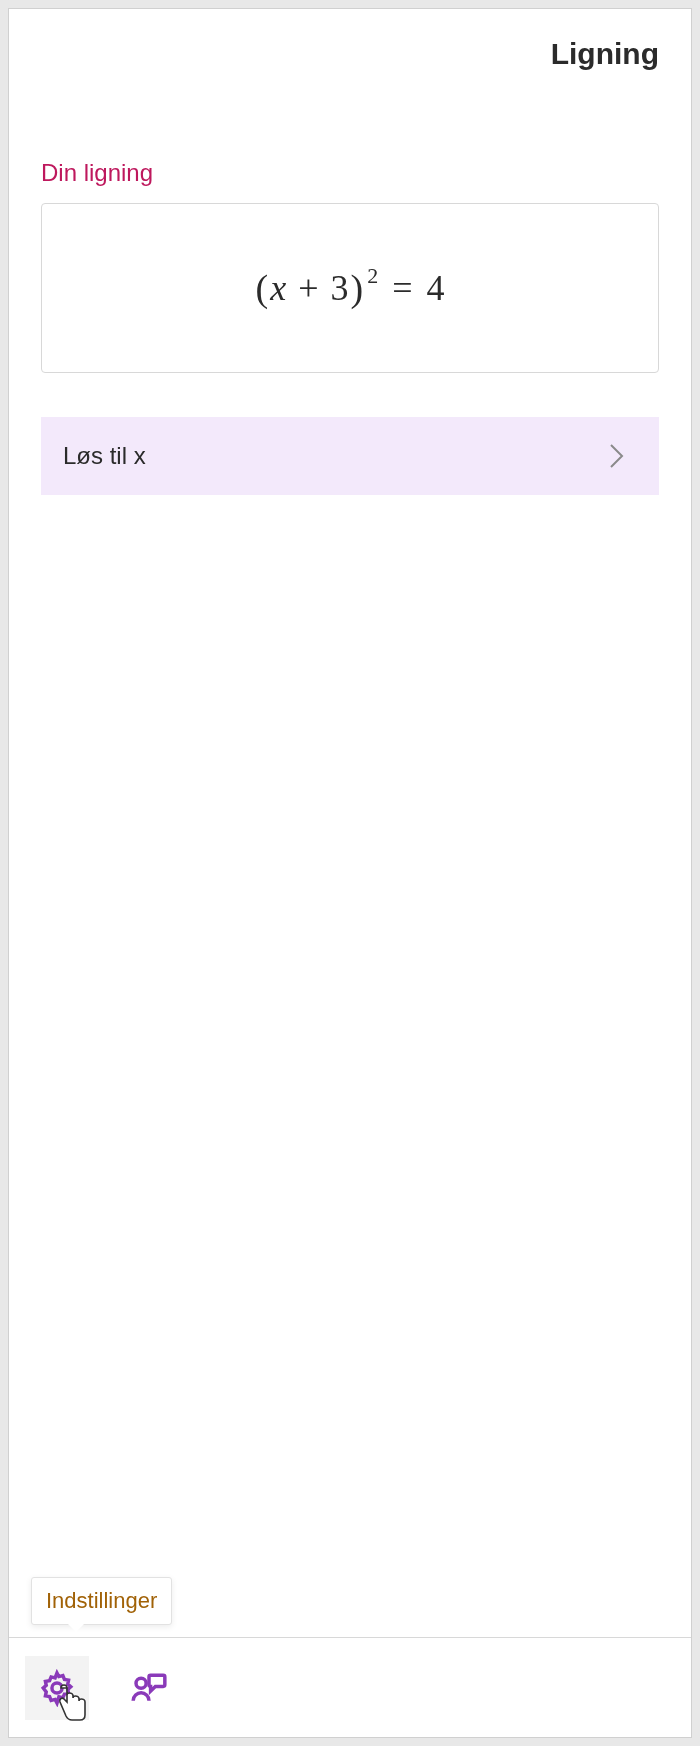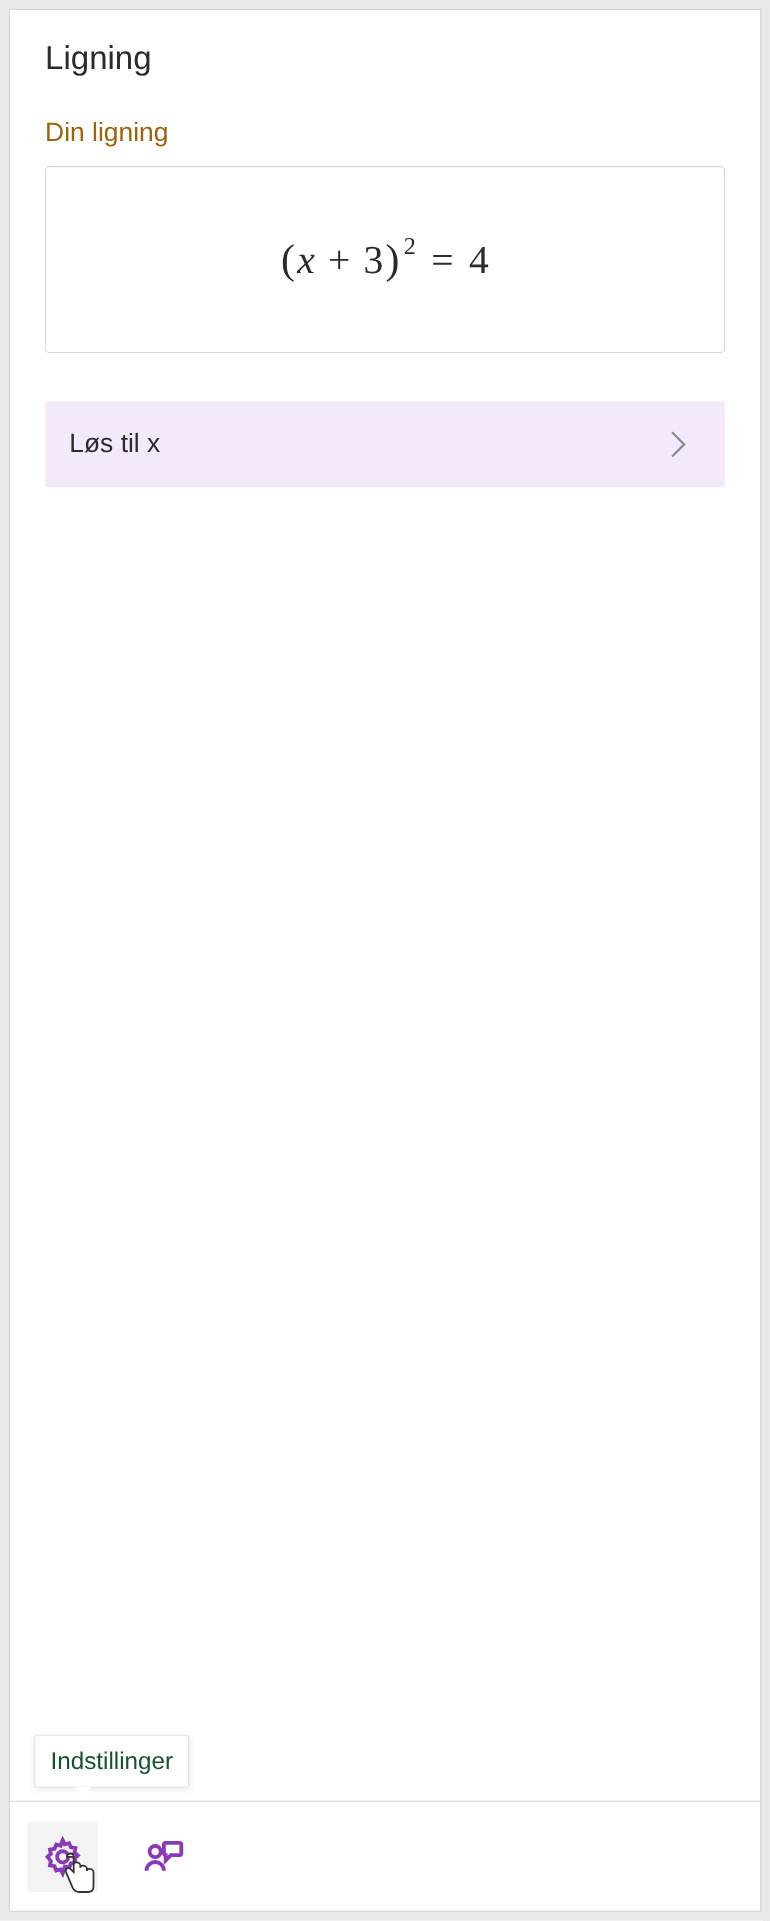--- a/index.html
+++ b/index.html
@@ -18,30 +18,30 @@
       display: flex;
       flex-direction: column;
       position: relative;
     }
     .content {
       flex: 1;
       padding: 28px 32px 0 32px;
       overflow: hidden;
     }
     .title {
-      text-align: left;
+      text-align: right;
       font-size: 30px;
-      font-weight: 400;
+      font-weight: 700;
       color: #2b2b2b;
-      margin-bottom: 36px;
+      margin-bottom: 88px;
     }
     .section-label {
       font-size: 24px;
       font-weight: 400;
-      color: #a16207;
+      color: #be185d;
       margin-bottom: 16px;
     }
     .equation-box {
       border: 1px solid #d8d8d8;
       border-radius: 4px;
       height: 170px;
       display: flex;
       align-items: center;
       justify-content: center;
       margin-bottom: 44px;
@@ -82,21 +82,21 @@
     }
     .tooltip {
       position: absolute;
       bottom: 112px;
       left: 22px;
       background: #ffffff;
       border: 1px solid #e2e2e2;
       border-radius: 3px;
       padding: 10px 14px;
       font-size: 22px;
-      color: #14532d;
+      color: #a16207;
       box-shadow: 0 2px 6px rgba(0,0,0,0.08);
     }
     .tooltip::after {
       content: '';
       position: absolute;
       bottom: -8px;
       left: 36px;
       width: 0; height: 0;
       border-left: 8px solid transparent;
       border-right: 8px solid transparent;

